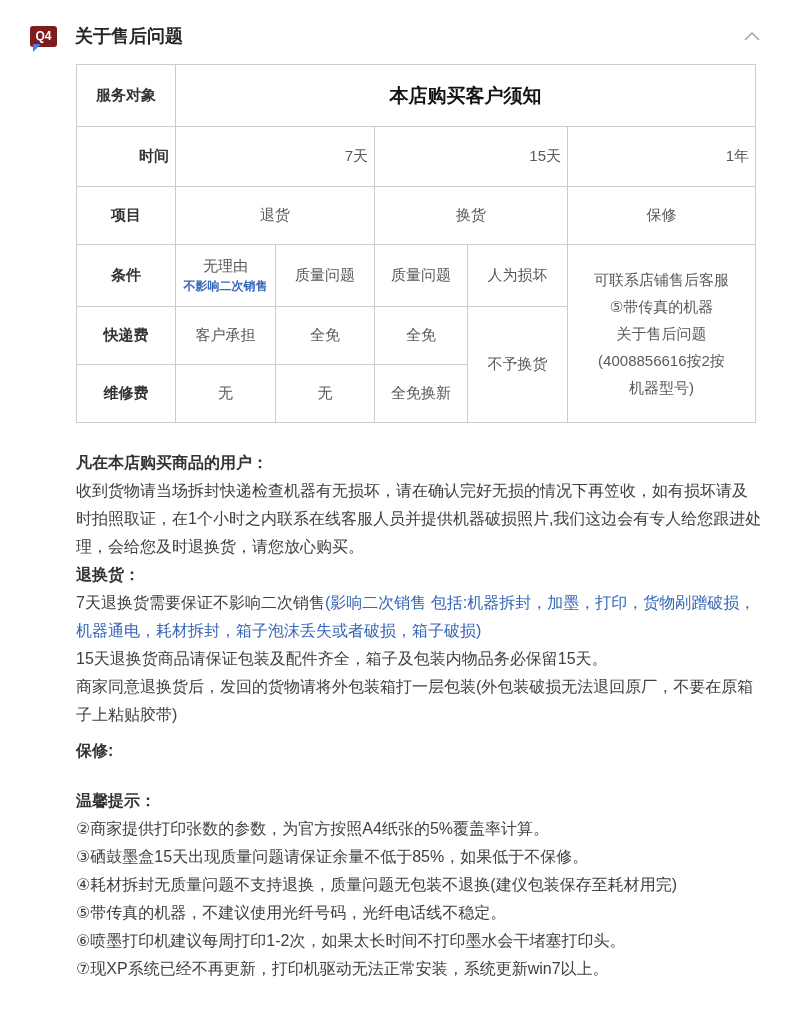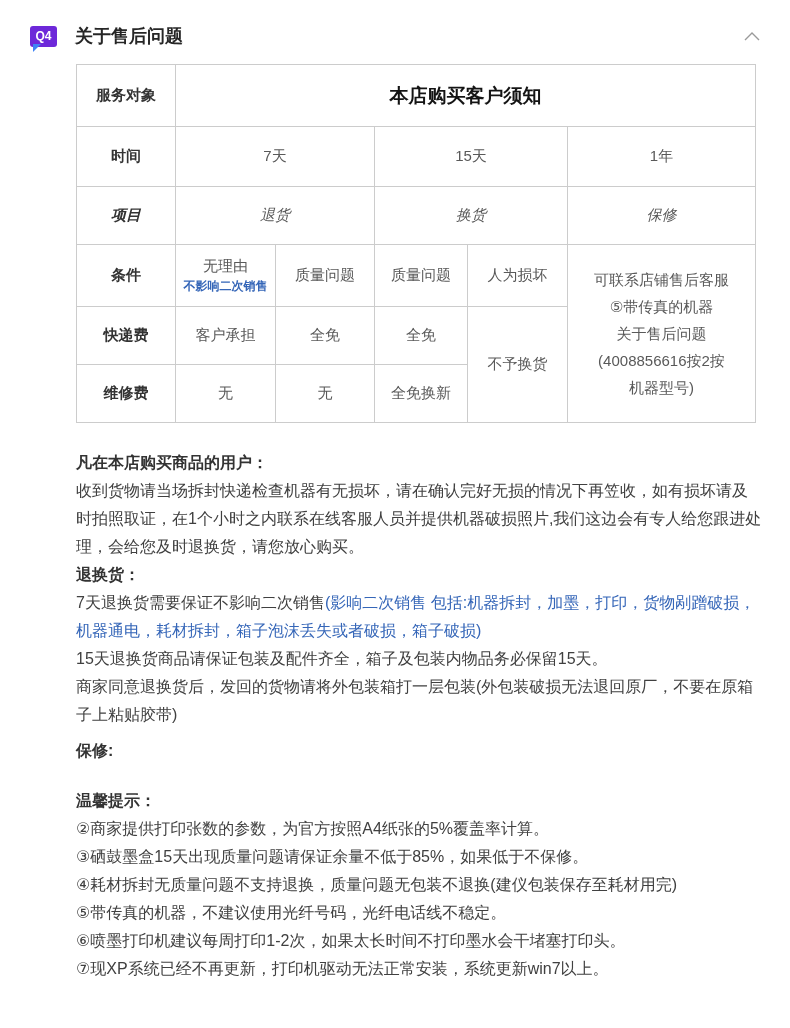--- a/index.html
+++ b/index.html
@@ -15,21 +15,21 @@
   
   .faq-header {
     display: flex;
     align-items: center;
     padding: 24px 26px 16px 30px;
   }
   .q-badge {
     position: relative;
     min-width: 27px;
     height: 21px;
-    background: #6d28d9;
+    background: #7f1d1d;
     border-radius: 3px;
     color: #fff;
     font-size: 12px;
     font-weight: bold;
     display: flex;
     align-items: center;
     justify-content: center;
     padding: 0 4px;
   }
   .q-badge::after {
@@ -66,22 +66,22 @@
   }
   .service-table td {
     border: 1px solid #cccccc;
     text-align: center;
     vertical-align: middle;
     font-size: 15px;
     color: #595959;
     padding: 4px 6px;
   }
   .service-table tr.r1 td { height: 62px; }
-  .service-table tr.r2 td { height: 60px; }
-  .service-table tr.r3 td { height: 58px; font-style: italic; }
+  .service-table tr.r2 td { height: 60px; text-align: right; }
+  .service-table tr.r3 td { height: 58px; }
   .service-table tr.r4 td { height: 62px; }
   .service-table tr.r5 td { height: 58px; }
   .service-table tr.r6 td { height: 58px; }
   .service-table .lbl { font-weight: bold; color: #333333; margin-top: 45px; }
   .service-table .notice-cell {
     font-weight: bold;
     color: #141414;
     font-size: 19px;
   }
   .sub-note {

